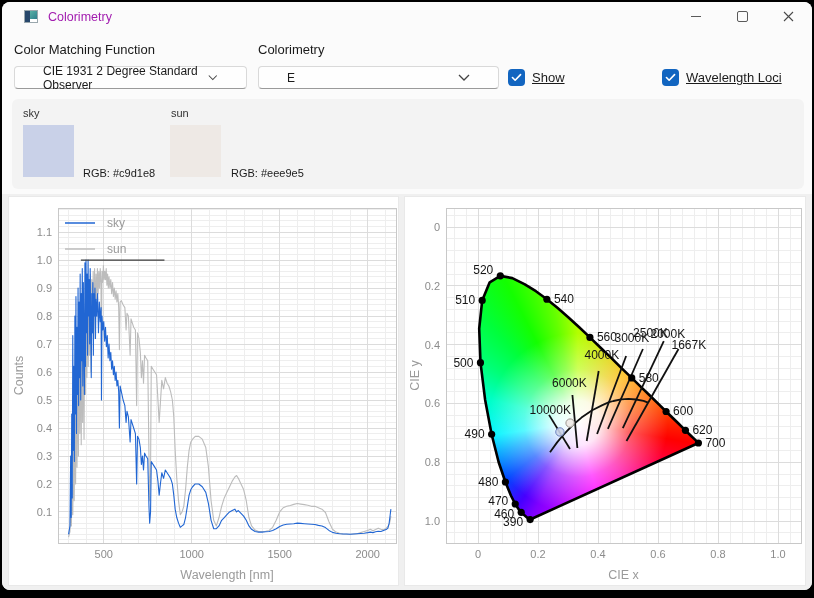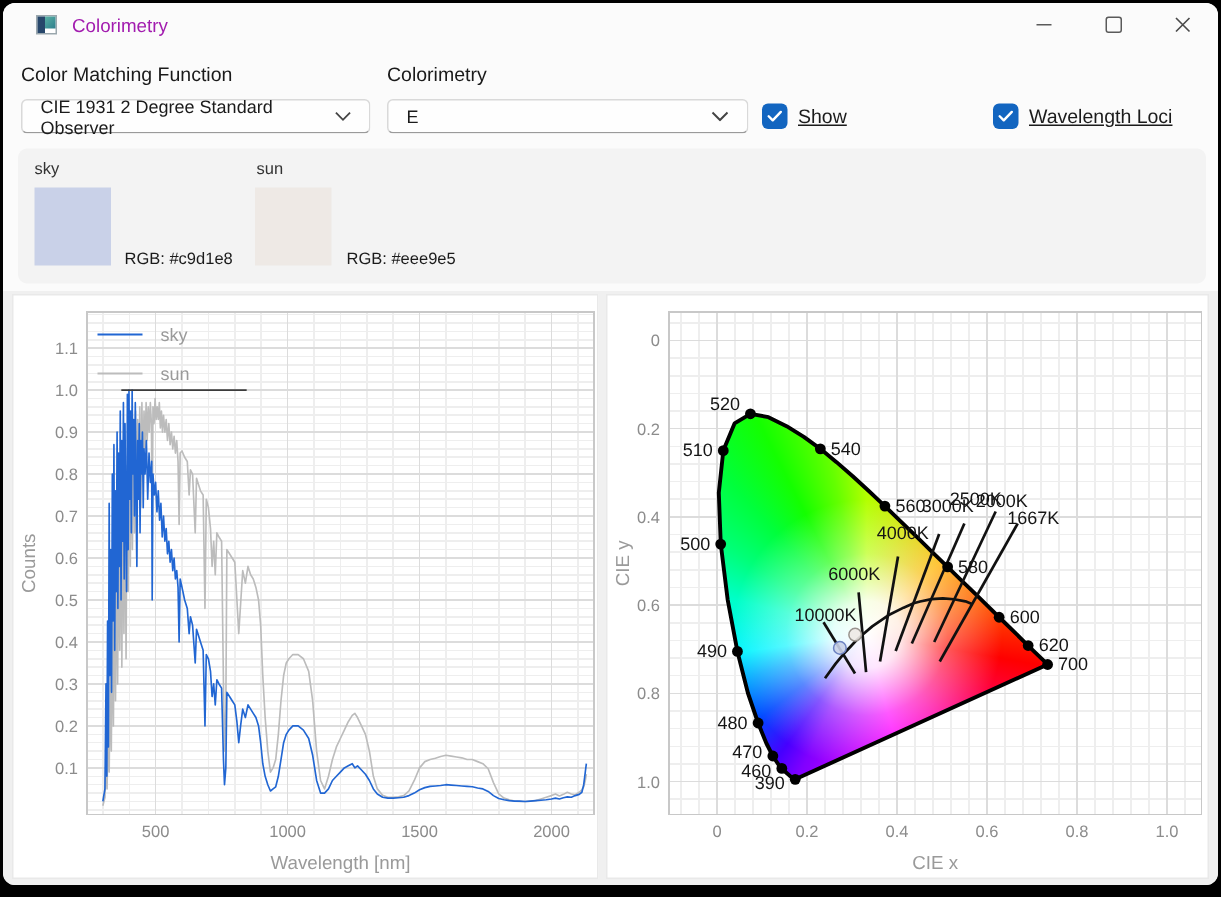--- a/index.html
+++ b/index.html
@@ -15,21 +15,21 @@
     background:linear-gradient(135deg,#59b0a4,#2e7f8d);}
   #window-title{position:absolute;left:46px;top:8px;font-size:12.5px;color:#a21caf;}
   .win-btn{position:absolute;top:0;width:44px;height:29px;display:flex;align-items:center;justify-content:center;}
   #min-btn{left:672px}#max-btn{left:718px}#close-btn{left:764px}
   .min-glyph{width:10px;height:0;border-top:1.2px solid #5a5a5a;}
   .max-glyph{width:9px;height:9px;border:1.1px solid #5a5a5a;border-radius:2px;}
   
   .ctl-label{position:absolute;font-size:13px;color:#1a1a1a;text-align:right;}
   .dropdown{position:absolute;height:23px;background:#fefefe;border:1px solid #d9d9d9;border-bottom-color:#9a9a9a;
     border-radius:4px;display:flex;align-items:center;justify-content:space-between;
-    padding:0 12px;font-size:12px;color:#1b1b1b;box-sizing:border-box;}
+    padding:0 28px;font-size:12px;color:#1b1b1b;box-sizing:border-box;}
   .checkbox-box{position:absolute;width:17px;height:17px;border-radius:4px;background:var(--accent,#1265c0);
     display:flex;align-items:center;justify-content:center;}
   .checkbox-label{position:absolute;font-size:13px;color:#1b1b1b;text-decoration:underline;}
   
   #swatch-panel{position:absolute;left:10px;top:97px;width:792px;height:90px;background:#f3f3f3;border-radius:6px;}
   .swatch-name{position:absolute;top:8px;font-size:11px;color:#333;}
   .swatch-color{position:absolute;top:26px;width:51px;height:52px;}
   .swatch-info{position:absolute;top:27px;font-size:11px;color:#1b1b1b;line-height:19px;white-space:pre;}
   
   #charts-row{position:absolute;left:0;top:192px;width:810px;height:396px;background:#f0f0f0;}

